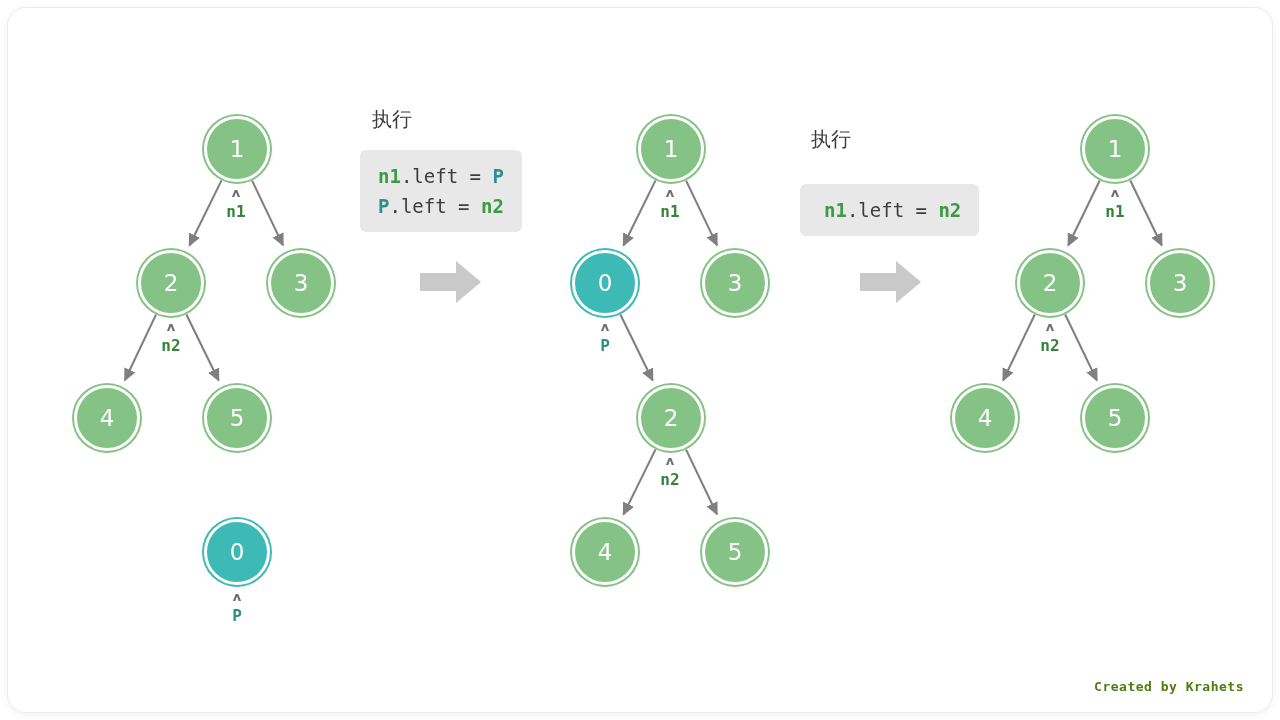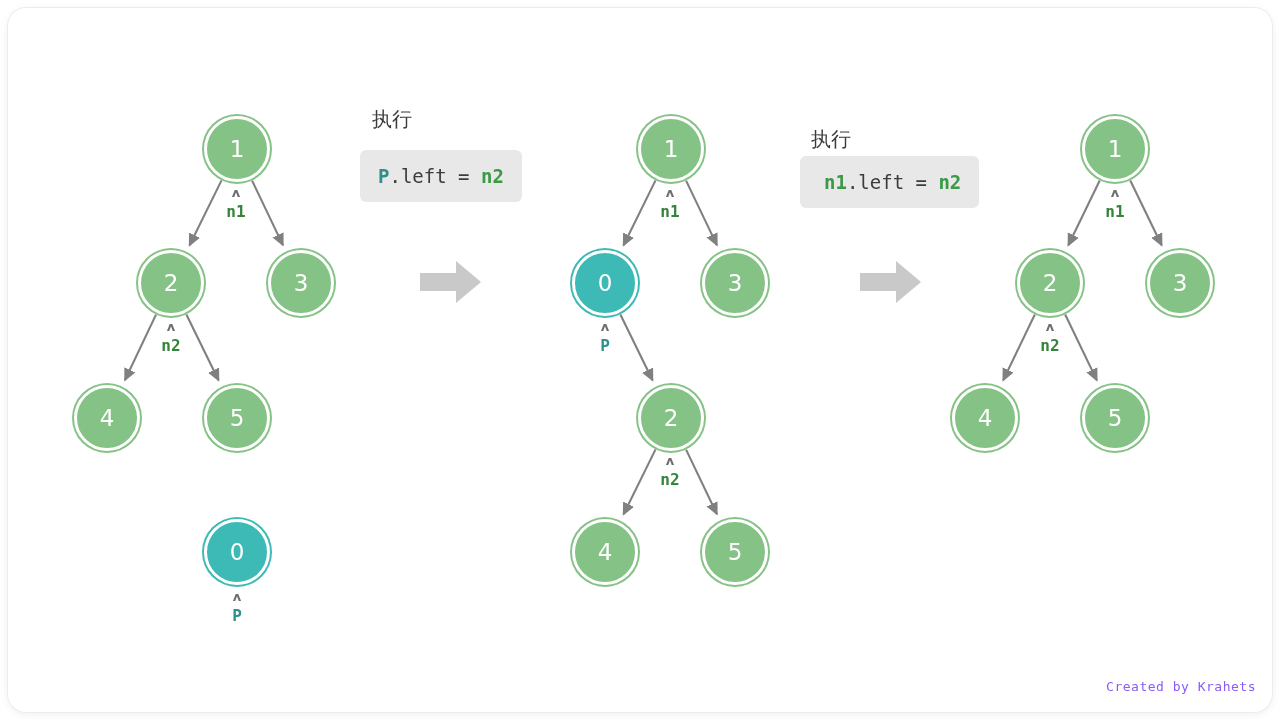--- a/index.html
+++ b/index.html
@@ -104,27 +104,28 @@
   .codebox .v-teal  { color: #2e8f8b; font-weight: bold; }
 
   .bigarrow {
     position: absolute;
     width: 62px;
     height: 44px;
     color: #c9c9c9;
   }
   .credit {
     position: absolute;
-    right: 16px;
+    right: 28px;
     bottom: 18px;
     font-family: "DejaVu Sans Mono", monospace;
     font-size: 13px;
-    color: #8b5cf6;
+    color: #4d7c0f;
     letter-spacing: 0.5px;
     white-space: nowrap;
+    font-weight: bold;
   }
 </style>
 </head>
 <body>
 
 <div id="card">
   <div id="stage">
     <svg class="edges" viewBox="0 0 1264 704" xmlns="http://www.w3.org/2000/svg">
       <defs>
         <marker id="ah" markerWidth="7" markerHeight="7" refX="5.4" refY="3.2" orient="auto" markerUnits="strokeWidth">
@@ -186,32 +187,33 @@
         <div class="ptr teal" style="left: 557px; top: 314px; width: 80px;">
           <span class="caret">ʌ</span>
           <span class="lbl">P</span>
         </div>
         <div class="ptr green" style="left: 622px; top: 448px; width: 80px;">
           <span class="caret">ʌ</span>
           <span class="lbl">n2</span>
         </div>
         <div class="exec-label" style="left: 364px; top: 98px;">执行</div>
         <div class="codebox" style="left: 352px; top: 142px;">
+          <div><span class="v-green">n1</span><span>.left = </span><span class="v-teal">P</span></div>
           <div><span class="v-teal">P</span><span>.left = </span><span class="v-green">n2</span></div>
         </div>
         <div class="ptr green" style="left: 1067px; top: 180px; width: 80px;">
           <span class="caret">ʌ</span>
           <span class="lbl">n1</span>
         </div>
         <div class="ptr green" style="left: 1002px; top: 314px; width: 80px;">
           <span class="caret">ʌ</span>
           <span class="lbl">n2</span>
         </div>
         <div class="exec-label" style="left: 803px; top: 118px;">执行</div>
-        <div class="codebox" style="left: 792px; top: 148px; padding-left: 24px;">
+        <div class="codebox" style="left: 792px; top: 176px; padding-left: 24px;">
           <div><span class="v-green">n1</span><span>.left = </span><span class="v-green">n2</span></div>
         </div>
       </div>
     <div class="credit">Created by Krahets</div>
   <div class="bigarrow" style="left: 412px; top: 252px;"><svg viewBox="0 0 62 44" width="62" height="44" xmlns="http://www.w3.org/2000/svg">
           <path d="M0,13 L36,13 L36,1 L61,22 L36,43 L36,31 L0,31 Z" fill="#c9c9c9"></path>
         </svg></div>
       <div class="bigarrow" style="left: 852px; top: 252px;"><svg viewBox="0 0 62 44" width="62" height="44" xmlns="http://www.w3.org/2000/svg">
           <path d="M0,13 L36,13 L36,1 L61,22 L36,43 L36,31 L0,31 Z" fill="#c9c9c9"></path>
         </svg></div>

